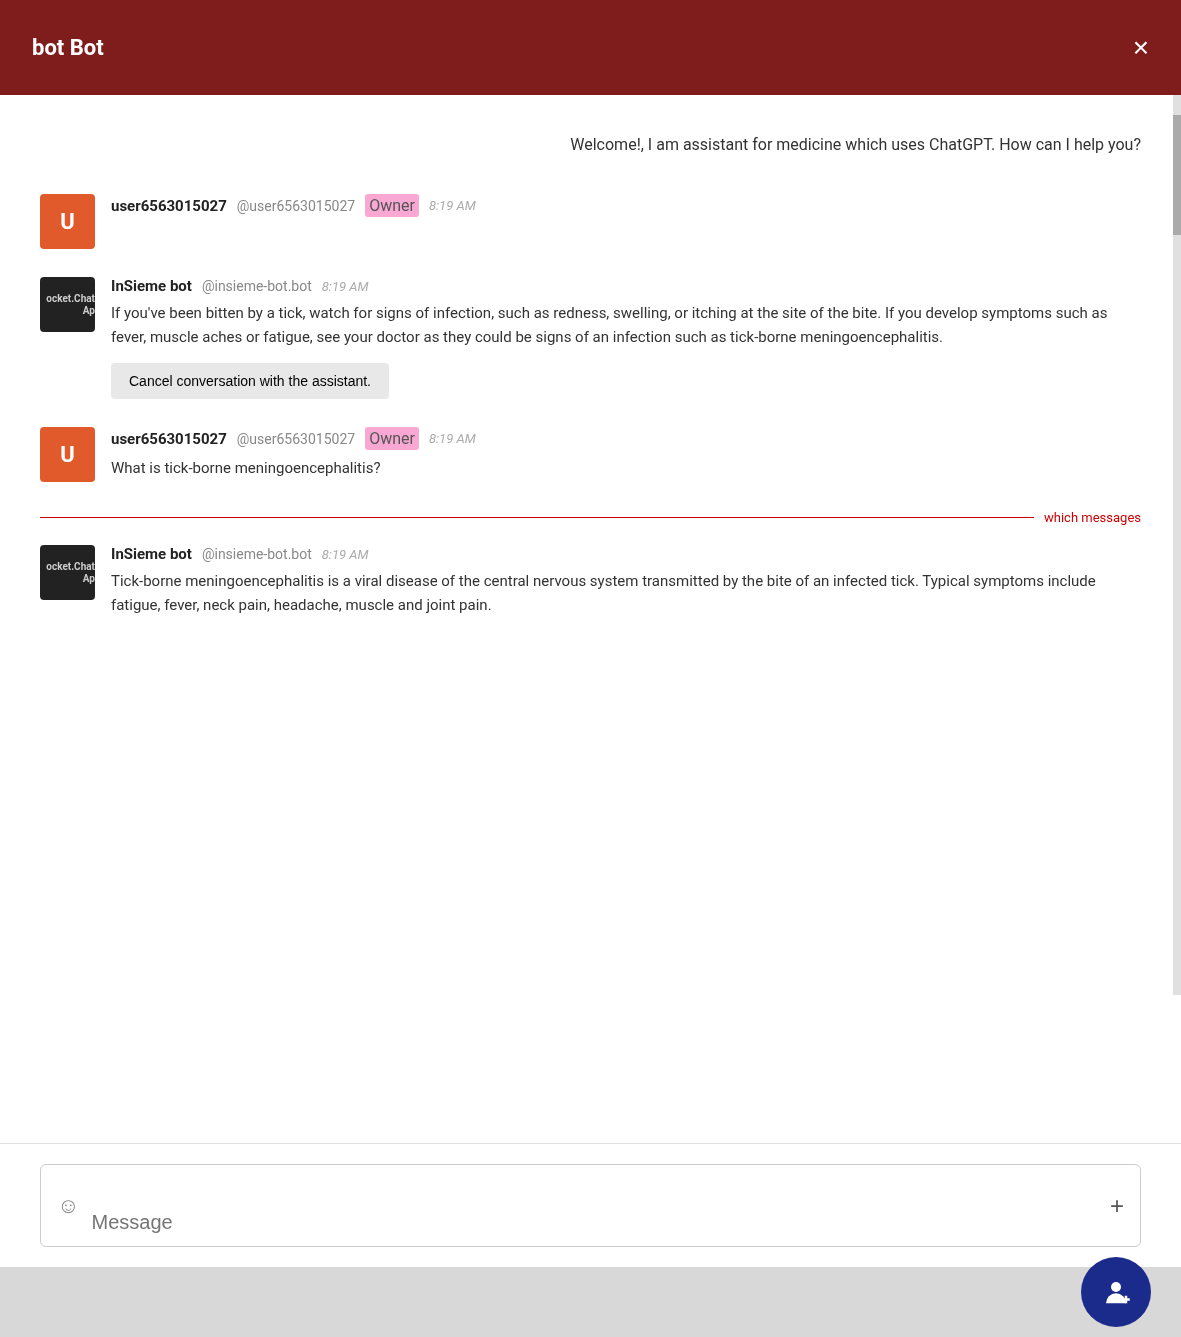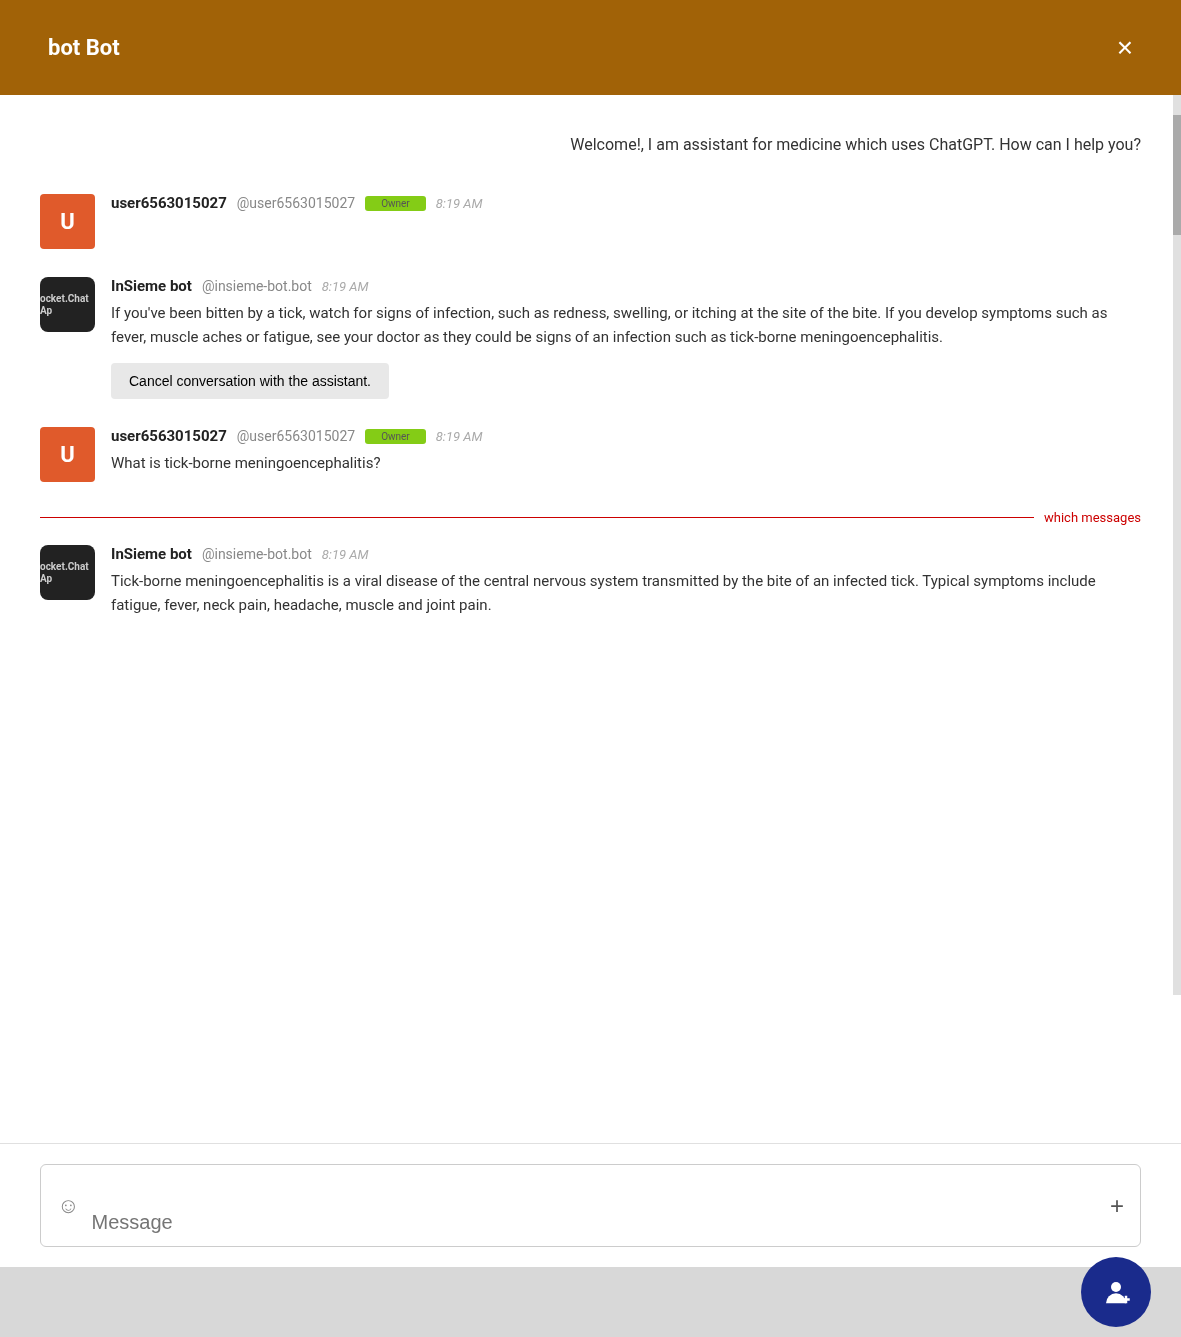--- a/index.html
+++ b/index.html
@@ -20,22 +20,22 @@
     .chat-window {
       width: 1181px;
       min-height: 1337px;
       background: #ffffff;
       display: flex;
       flex-direction: column;
       position: relative;
     }
 
     .header {
-      background: #a16207;
-      padding: 20px 48px;
+      background: #7f1d1d;
+      padding: 20px 32px;
       display: flex;
       justify-content: space-between;
       min-height: 95px;
     }
 
     .header-title {
       color: #ffffff;
       font-size: 22px;
       font-weight: bold;
       display: flex;
@@ -88,23 +88,22 @@
     }
 
     .avatar-user {
       background: #e05a2b;
     }
 
     .avatar-bot {
       background: #222222;
       font-size: 10px;
       color: #cccccc;
-      text-align: left;
+      text-align: right;
       line-height: 1.2;
-      border-radius: 8px;
     }
 
     .message-content {
       flex: 1;
     }
 
     .message-meta {
       display: flex;
       align-items: center;
       gap: 10px;
@@ -118,24 +117,24 @@
       color: #222;
       text-align: center;
     }
 
     .message-handle {
       color: #888;
       font-size: 14px;
     }
 
     .message-role {
-      background: #84cc16;
+      background: #f9a8d4;
       color: #555;
-      font-size: 10px;
-      padding: 2px 16px;
+      font-size: 16px;
+      padding: 2px 4px;
       border-radius: 3px;
     }
 
     .message-time {
       color: #aaa;
       font-size: 13px;
       font-style: italic;
     }
 
     .message-text {

